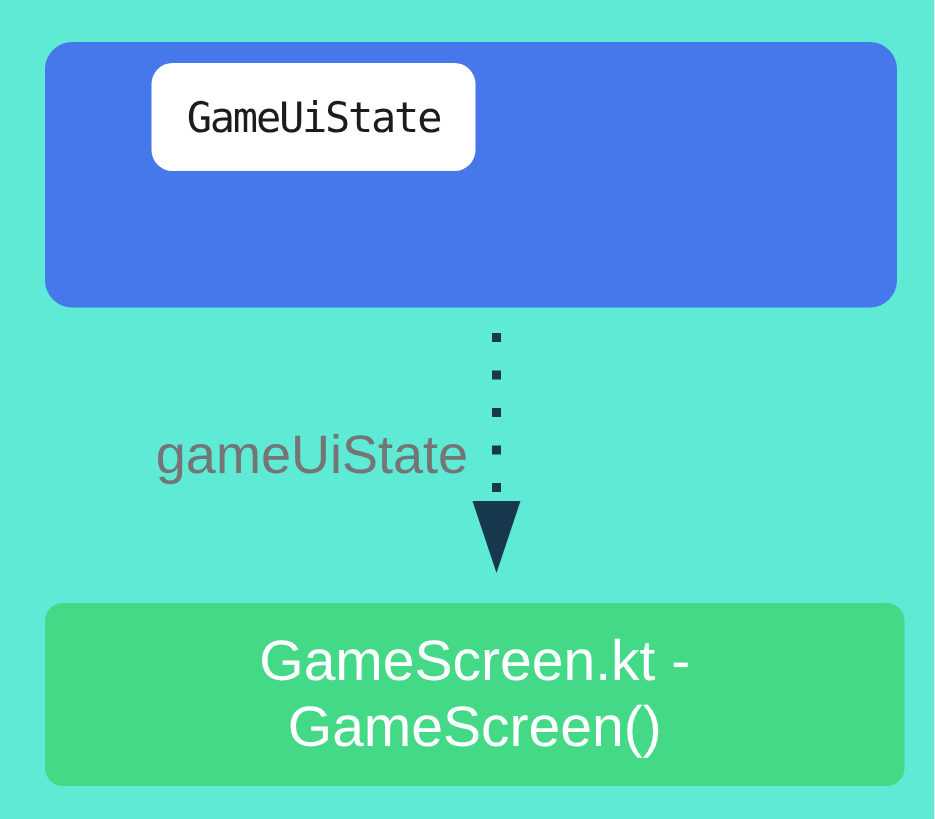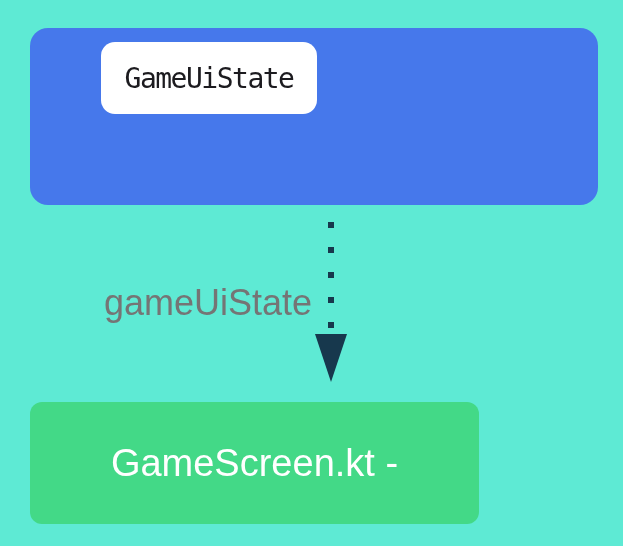--- a/index.html
+++ b/index.html
@@ -99,21 +99,21 @@
     line-height: 40px;
     color: #757575;
     white-space: nowrap;
   }
 
   
   .screen-box {
     position: absolute;
     left: 30px;
     top: 402px;
-    width: 449px;
+    width: 573px;
     height: 122px;
     background: #43D987;
     border-radius: 12px;
     display: flex;
     flex-direction: column;
     align-items: center;
     justify-content: center;
   }
   .screen-label-line {
     font-size: 38px;
@@ -140,15 +140,16 @@
     <div class="arrow-dot"></div>
     <div class="arrow-dot"></div>
     <div class="arrow-dot"></div>
     <div class="arrow-head"></div>
   </div>
 
   <div class="flow-label">gameUiState</div>
 
   <div class="screen-box">
     <div class="screen-label-line">GameScreen.kt -</div>
+    <div class="screen-label-line">GameScreen()</div>
   </div>
 
 </div>
 
 </body></html>

